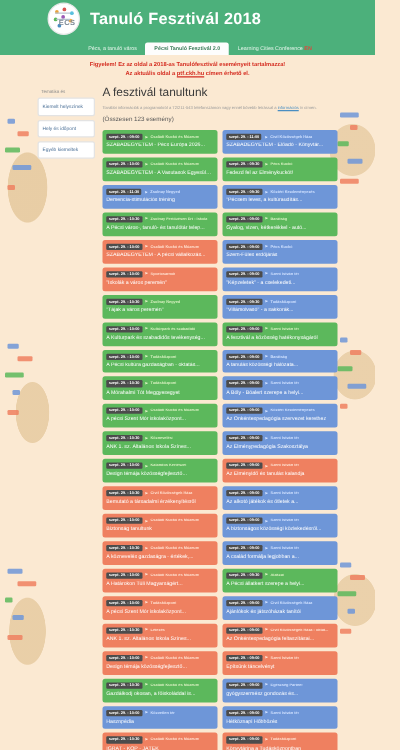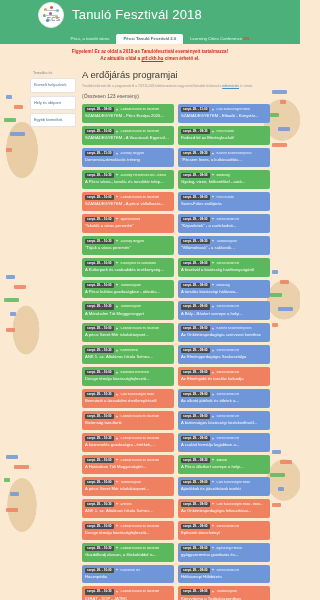--- a/index.html
+++ b/index.html
@@ -40,21 +40,21 @@
     overflow: hidden;
   }
   #logo .dot { position: absolute; width: 3px; height: 3px; border-radius: 50%; }
   #logo .ln { position: absolute; background: #b9c4cf; height: 1px; }
   #logo-text {
     position: absolute; left: 8px; bottom: 5px;
     font-size: 6px; font-weight: 700; color: #7d8a96; letter-spacing: .3px;
   }
   #site-title {
     margin-left: 34px; color: #fff;
-    font-size: 13px; font-weight: 400; letter-spacing: .2px; white-space: nowrap;
+    font-size: 13px; font-weight: 700; letter-spacing: .2px; white-space: nowrap;
   }
   #nav { display: flex; align-items: flex-end; justify-content: center; gap: 0; height: 15px; padding-left: 20px; }
   .nav-item {
     font-size: 4.3px; color: #e4f4ea; padding: 3px 7px 3px;
     white-space: nowrap; cursor: pointer; line-height: 1;
   }
   .nav-item.active { background: #fdfdfd; color: #3f7f5d; font-weight: 700; border-radius: 2px 2px 0 0; }
   .nav-flag { color: #d94b3e; font-weight: 700; }
 
   
@@ -145,21 +145,21 @@
   <div id="sidebar">
     <div id="sidebar-heading">Tematika és</div>
     <div id="sidebar-items">
         <div class="side-item">Kiemelt helyszínek</div>
         <div class="side-item">Hely és időpont</div>
         <div class="side-item">Egyéb kiemeltek</div>
       </div>
   </div>
 
   <div id="main">
-    <h1 id="page-title">A erdőjárás programjai</h1>
+    <h1 id="page-title">A fesztivál tanultunk</h1>
     <div id="page-sub">
       <span>További információk a programokról a 72/211-543 telefonszámon vagy ennél bővebb leírással a </span><a href="#">információs</a><span> ív címen.</span>
     </div>
     <div id="count">(Összesen 123 esemény)</div>
     <div id="events">
         <div class="card c-green">
           <div class="card-head">
             <span class="time-badge">szept. 29. - 09:00</span>
             <span class="pin">⚑</span>
             <span class="venue">Családi Kuckó és Múzeum</span>

